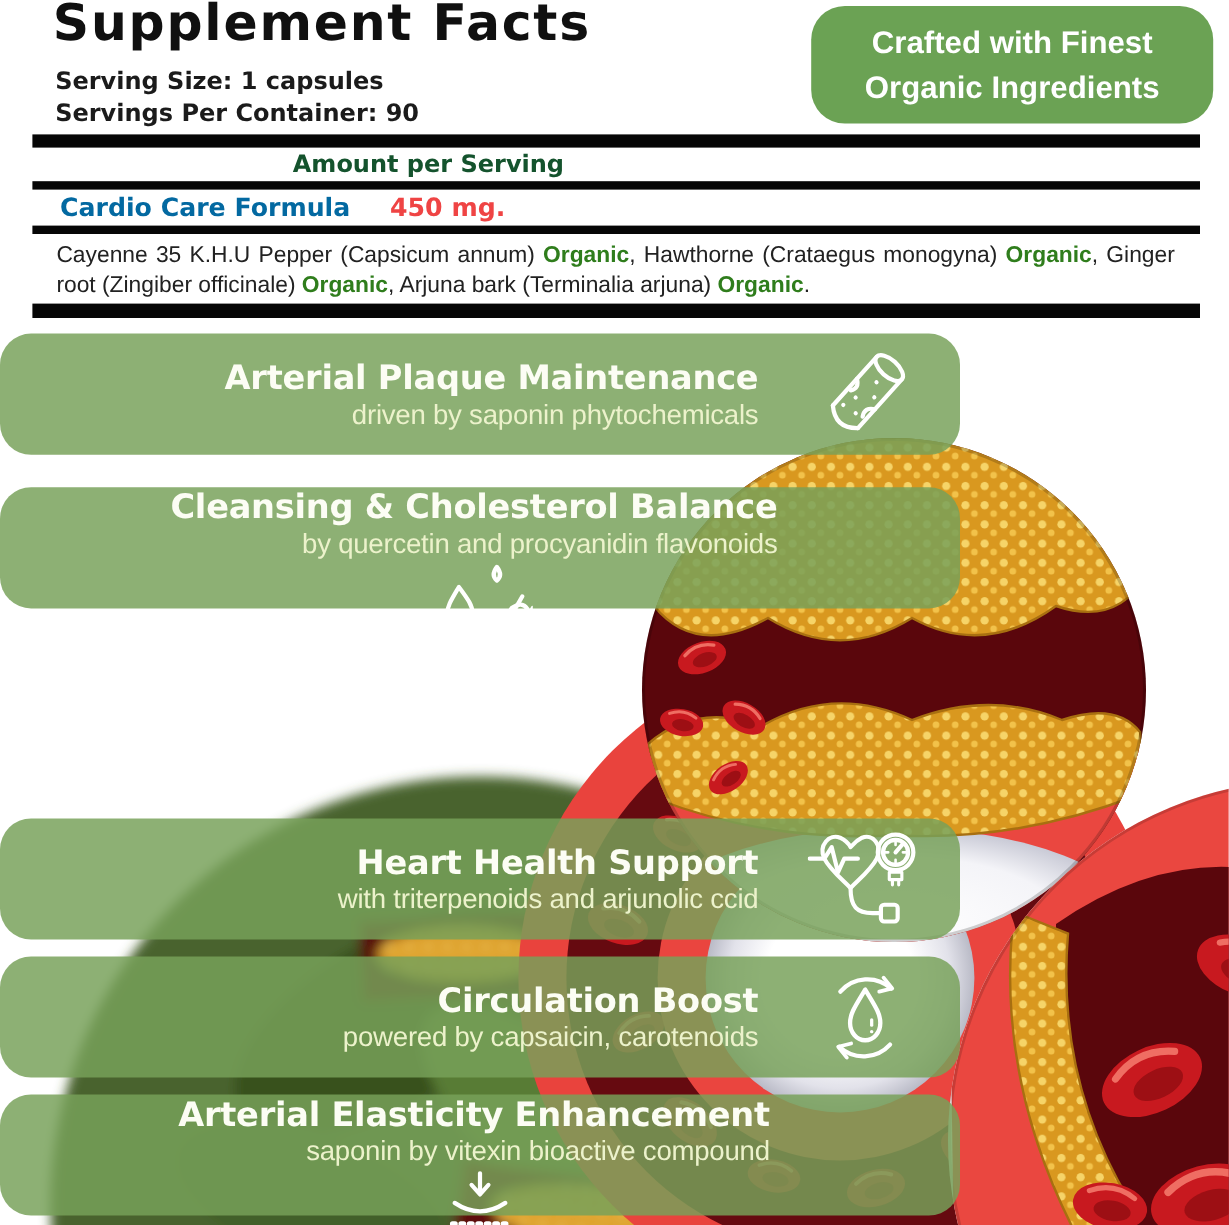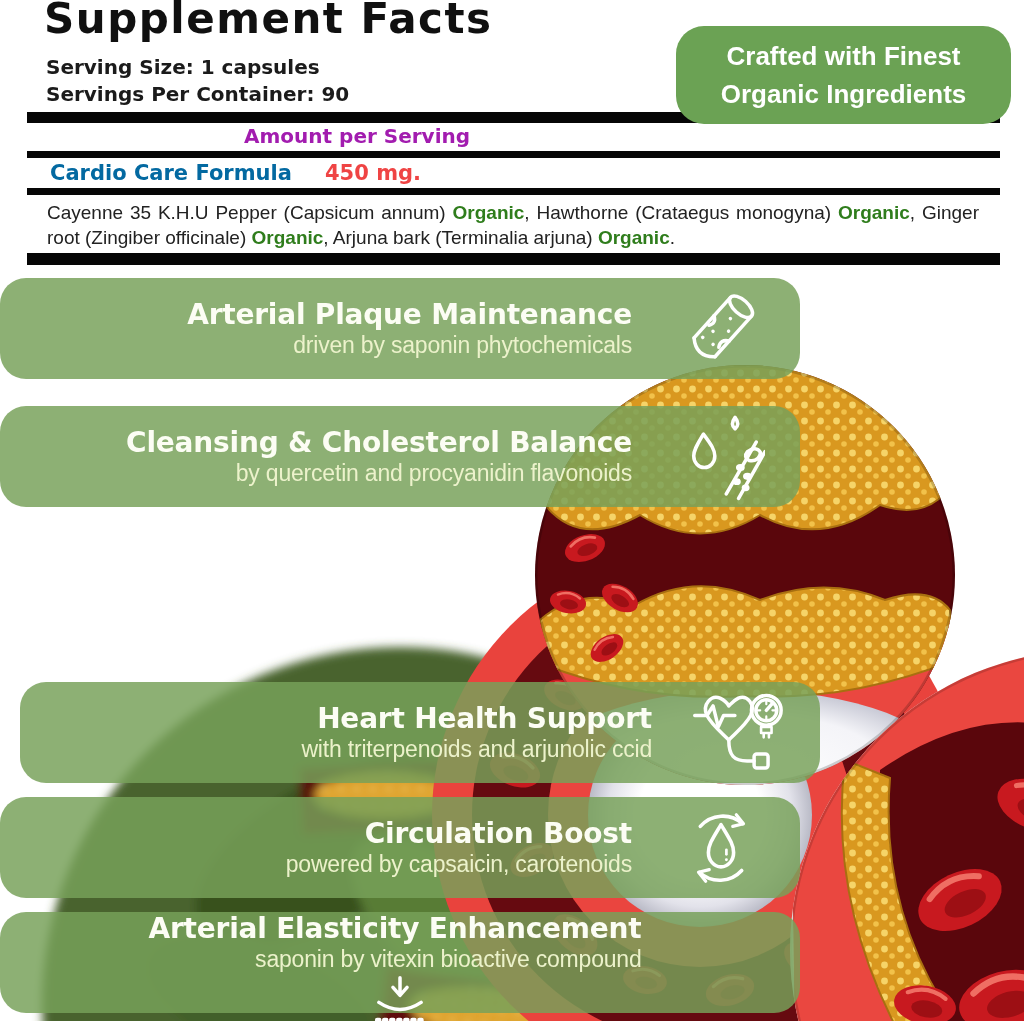--- a/index.html
+++ b/index.html
@@ -14,47 +14,46 @@
   .facts{position:absolute;left:0;top:0;width:1024px;height:280px;z-index:3;}
   .facts h1{
     position:absolute;left:44px;top:-6px;margin:0;
     font-size:42px;font-weight:800;letter-spacing:1.5px;color:#101010;
   }
   .serv1,.serv2{position:absolute;left:46px;font-size:20px;font-weight:700;color:#1b1b1b;}
   .serv1{top:55px;} .serv2{top:82px;}
   .bar{position:absolute;left:27px;width:973px;background:#060606;}
   .bar1{top:112px;height:11px;} .bar2{top:151px;height:7px;}
   .bar3{top:188px;height:7px;} .bar4{top:253px;height:12px;}
-  .amount-head{position:absolute;left:244px;top:124px;font-size:20px;font-weight:700;color:#a21caf;}
+  .amount-head{position:absolute;left:244px;top:124px;font-size:20px;font-weight:700;color:#14532d;}
   .row-name{position:absolute;left:50px;top:161px;font-size:21px;font-weight:700;color:#0369a1;}
   .row-amt{position:absolute;left:325px;top:161px;font-size:21px;font-weight:700;color:#ef4444;}
   .ingredients{
     position:absolute;left:47px;top:200px;width:932px;
     font-size:19px;line-height:25px;color:#222;text-align:justify;
     font-family:"Liberation Sans","DejaVu Sans",sans-serif;
   }
   .ingredients .org{font-weight:700;color:var(--organic-green,#2f7d1c);}
 
   
   .badge{
     position:absolute;left:676px;top:5px;width:335px;height:98px;z-index:3;
     background:var(--badge-green,#6ba254);border-radius:28px;
     display:flex;flex-direction:column;justify-content:center;align-items:center;
     color:#fff;font-weight:700;font-size:26px;line-height:38px;
     font-family:"Liberation Sans","DejaVu Sans",sans-serif;
-    margin-top:21px;
   }
 
   
   .banner{
     position:absolute;left:0;width:800px;height:101px;z-index:2;
     background:var(--banner-green,rgba(119,161,89,.84));
     border-radius:26px;display:flex;align-items:center;
   }
-  .b1{top:278px;} .b2{top:406px;} .b3{top:682px;margin-left:20px;} .b4{top:797px;} .b5{top:912px;flex-direction:column;}
+  .b1{top:278px;} .b2{top:406px;flex-direction:column;} .b3{top:682px;} .b4{top:797px;} .b5{top:912px;flex-direction:column;}
   .banner .txt{flex:1;text-align:right;padding-right:10px;}
   .banner .title{
     font-size:28px;font-weight:700;color:var(--title-white,#fcfdf4);
     letter-spacing:-0.2px;line-height:33px;
   }
   .banner .sub{
     font-size:23px;font-weight:400;color:var(--subtitle-cream,#ecf2cb);
     letter-spacing:-0.2px;line-height:29px;
     font-family:"Liberation Sans","DejaVu Sans",sans-serif;
   }

